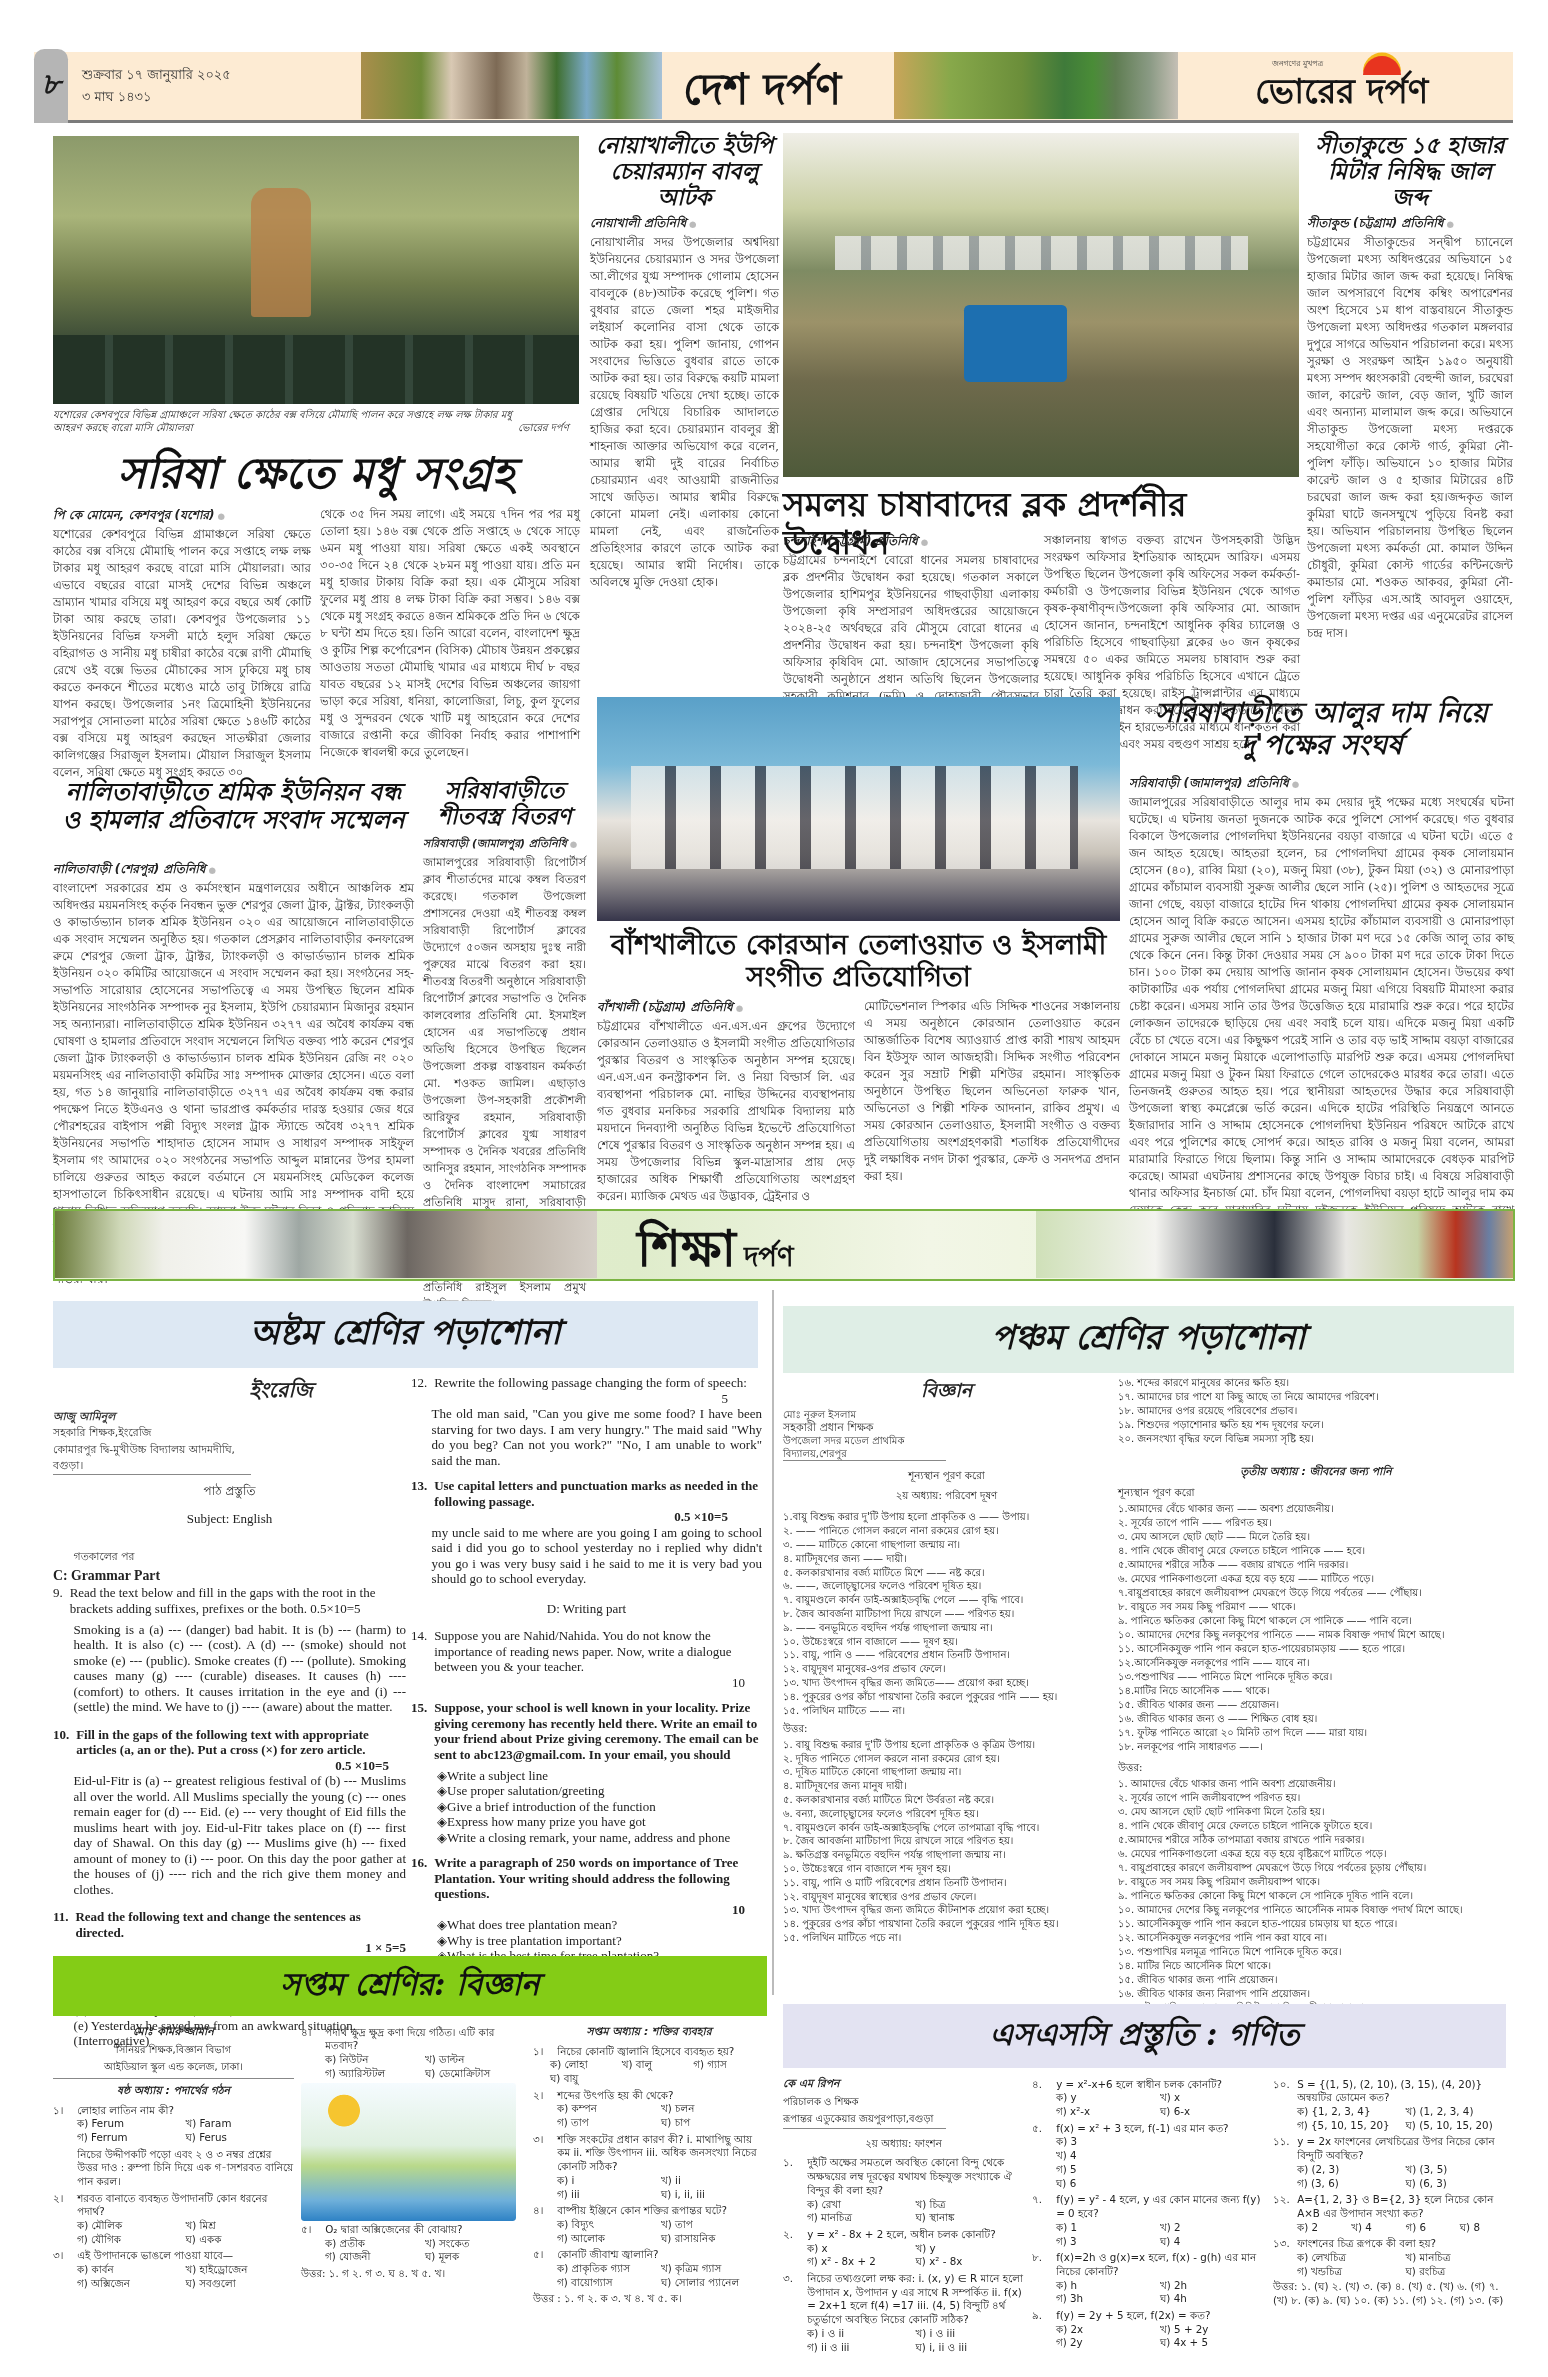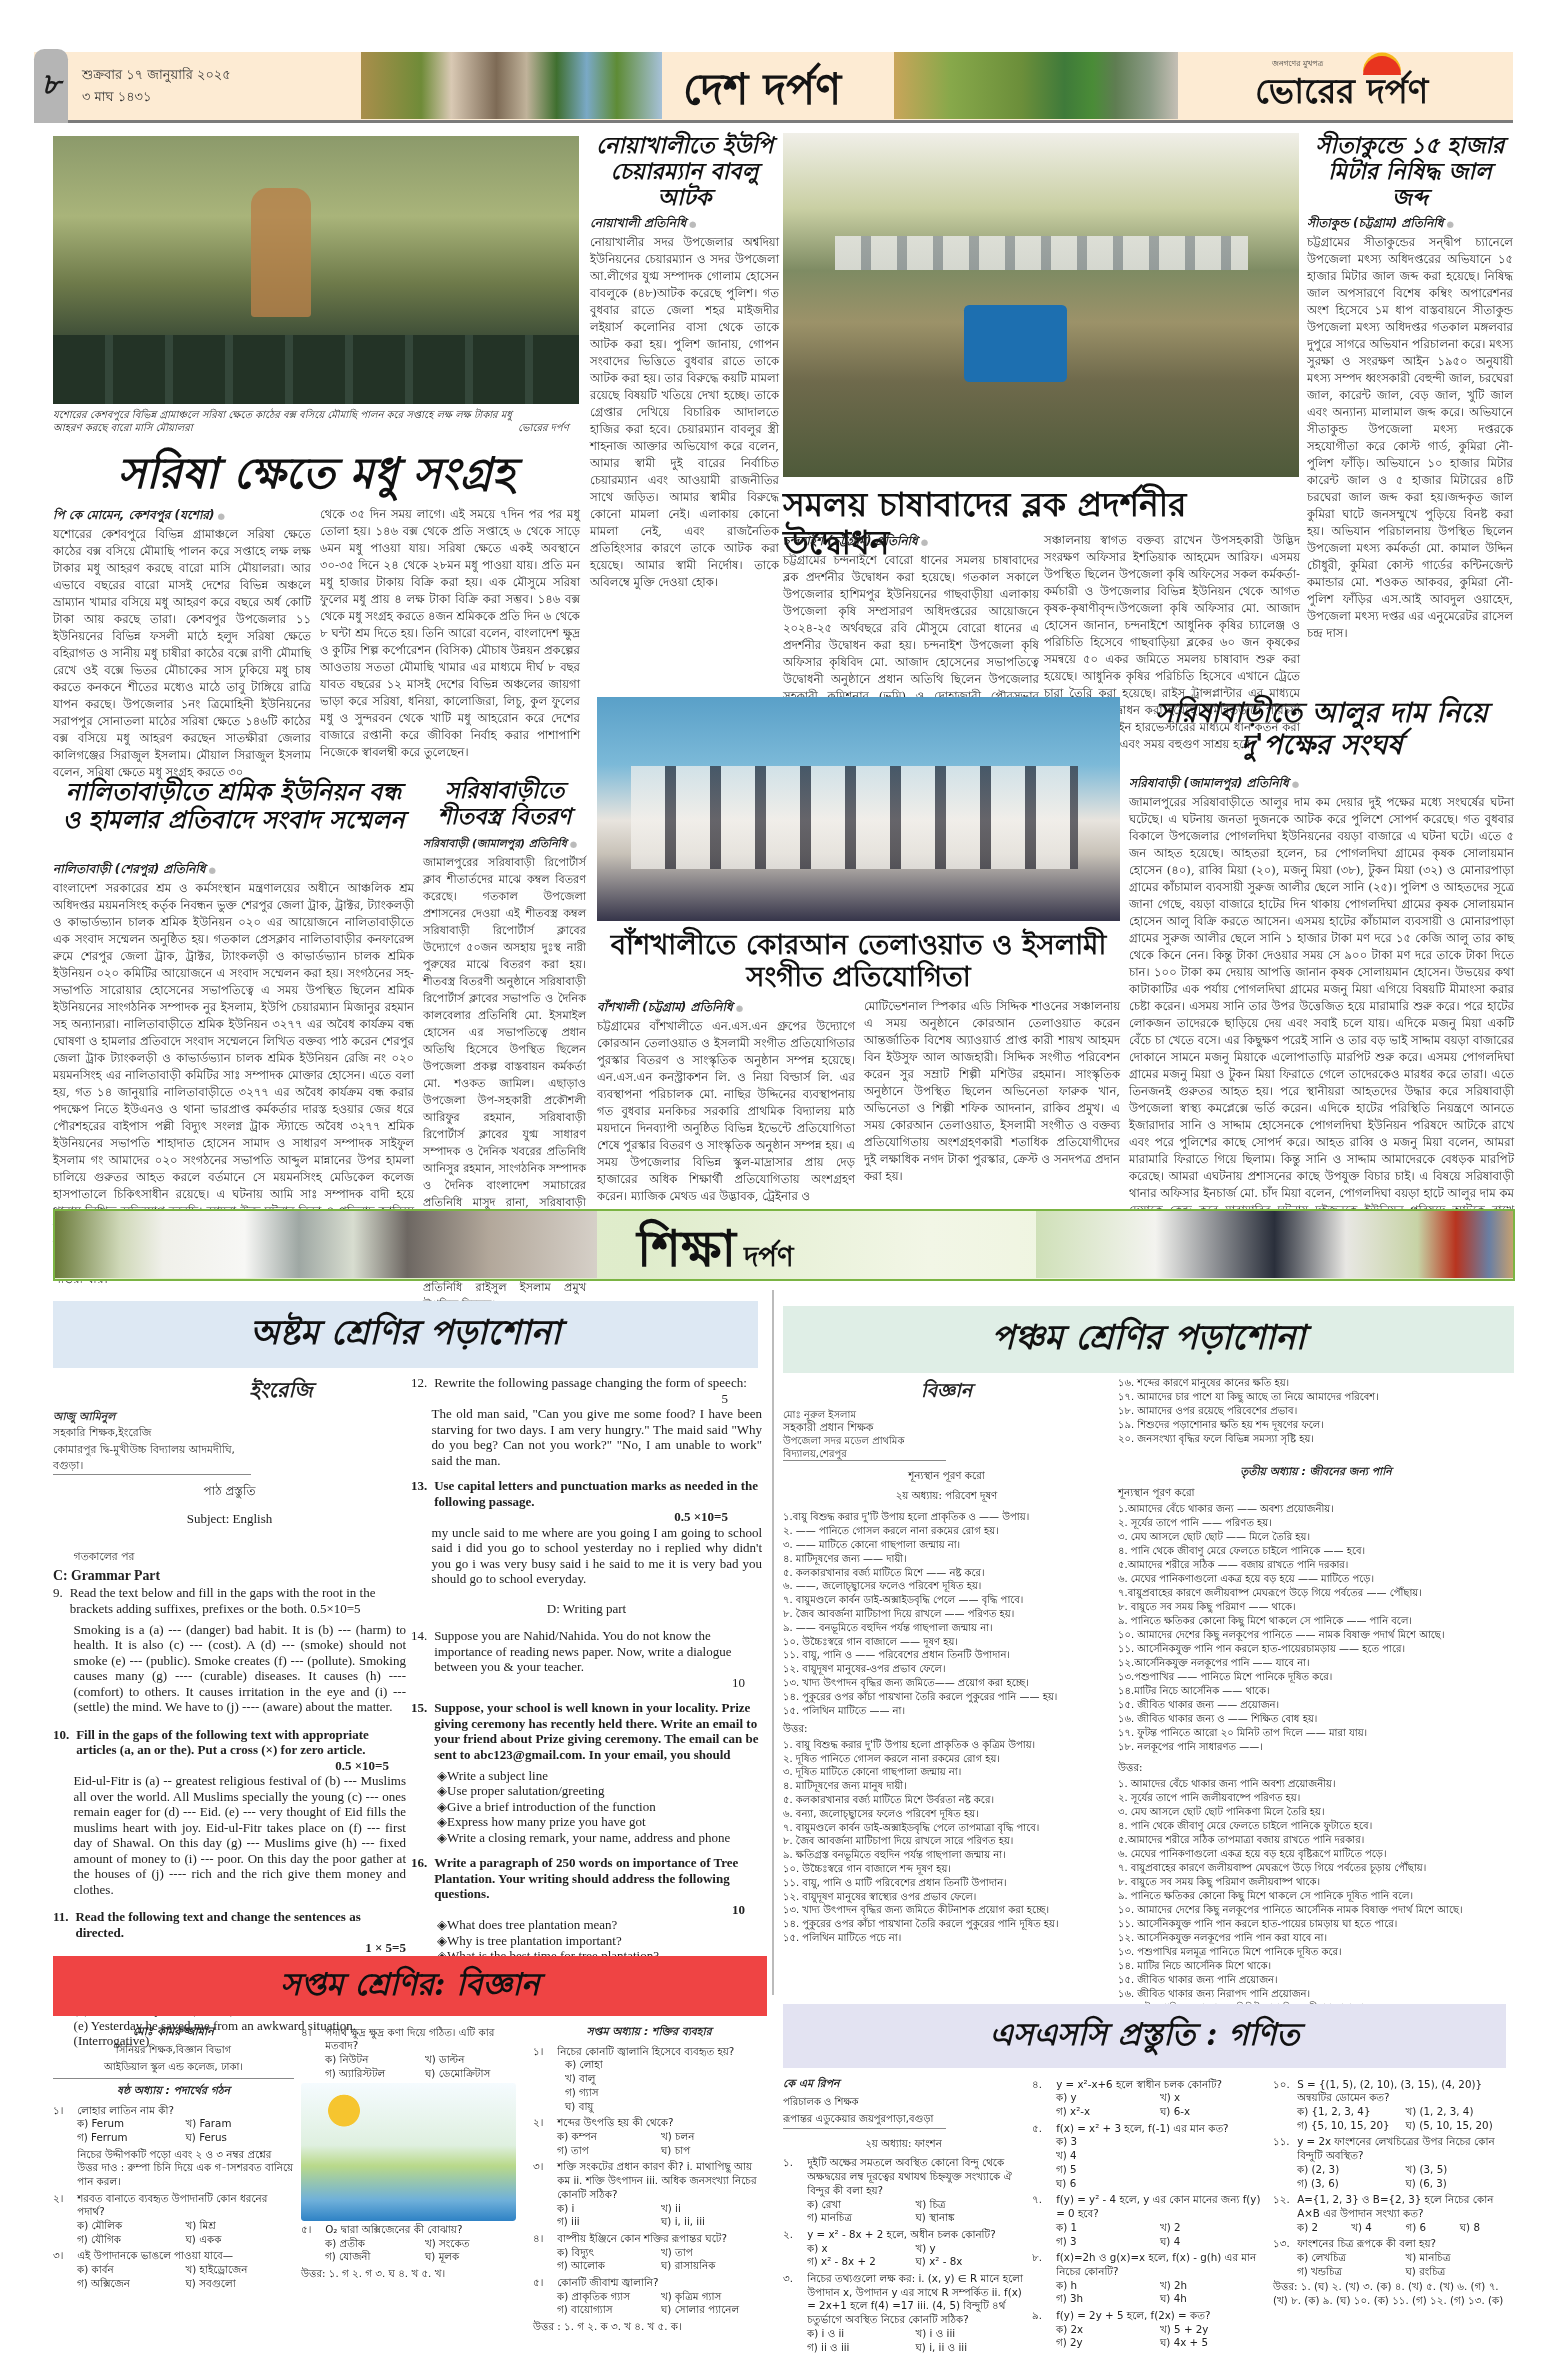--- a/index.html
+++ b/index.html
@@ -295,21 +295,21 @@
       <div>১২. আর্সেনিকযুক্ত নলকূপের পানি পান করা যাবে না।</div>
       <div>১৩. পশুপাখির মলমূত্র পানিতে মিশে পানিকে দূষিত করে।</div>
       <div>১৪. মাটির নিচে আর্সেনিক মিশে থাকে।</div>
       <div>১৫. জীবিত থাকার জন্য পানি প্রয়োজন।</div>
       <div>১৬. জীবিত থাকার জন্য নিরাপদ পানি প্রয়োজন।</div>
       <div>১৭. ফুটন্ত পানিতে আরো ২০ মিনিট তাপ দিলে জীবাণু মারা যায়।</div>
       <div>১৮. নলকূপের পানি সাধারণত নিরাপদ।</div>
     </div>
 </div>
 
-<div class="abs band" style="left:53px;top:1956px;width:714px;height:60px;background:#ef4444;font-size:31px;">
+<div class="abs band" style="left:53px;top:1956px;width:714px;height:60px;background:#84cc16;font-size:31px;">
   <span>সপ্তম শ্রেণির: বিজ্ঞান</span>
 </div>
 <div class="abs" style="left:53px;top:2023px;width:241px;">
   <div style="text-align:center;font-style:italic;font-weight:bold;font-size:11.2px">মোঃ কামরুজ্জামান</div>
   <div style="text-align:center;font-size:10px">সিনিয়র শিক্ষক,বিজ্ঞান বিভাগ</div>
   <div class="rule" style="text-align:center;font-size:10px;padding-bottom:1.7px">আইডিয়াল স্কুল এন্ড কলেজ, ঢাকা।</div>
   <div style="text-align:center;font-size:10.8px;font-weight:bold;font-style:italic;margin-top:3.4px">ষষ্ঠ অধ্যায় : পদার্থের গঠন</div>
   <div id="ch6-list" style="font-size:10.3px;line-height:13.8px">
       <div style="margin-top: 2.6px;">
         <div style="display: flex; gap: 5.2px;">
@@ -388,21 +388,21 @@
   <div style="font-size:10.3px;margin-top:1.7px">উত্তর: ১. গ ২. গ ৩. ঘ ৪. খ ৫. খ।</div>
 </div>
 <div class="abs" style="left:533px;top:2023px;width:232px;">
   <div style="text-align:center;font-size:10.8px;font-weight:bold;font-style:italic">সপ্তম অধ্যায় : শক্তির ব্যবহার</div>
   <div id="ch7-list" style="font-size:10.3px;line-height:13.8px">
       <div style="margin-top: 2.6px;">
         <div style="display: flex; gap: 5.2px;">
           <span style="min-width: 19px;">১।</span>
           <span>নিচের কোনটি জ্বালানি হিসেবে ব্যবহৃত হয়?</span>
         </div>
-        <div style="display: grid; grid-template-columns: 1fr; margin-left: 32px;">
+        <div style="display: grid; grid-template-columns: 1fr 1fr 1fr; margin-left: 17px;">
           <span>ক) লোহা</span>
           <span>খ) বালু</span>
           <span>গ) গ্যাস</span>
           <span>ঘ) বায়ু</span>
         </div>
       </div>
       <div style="margin-top: 2.6px;">
         <div style="display: flex; gap: 5.2px;">
           <span style="min-width: 19px;">২।</span>
           <span>শব্দের উৎপত্তি হয় কী থেকে?</span>

